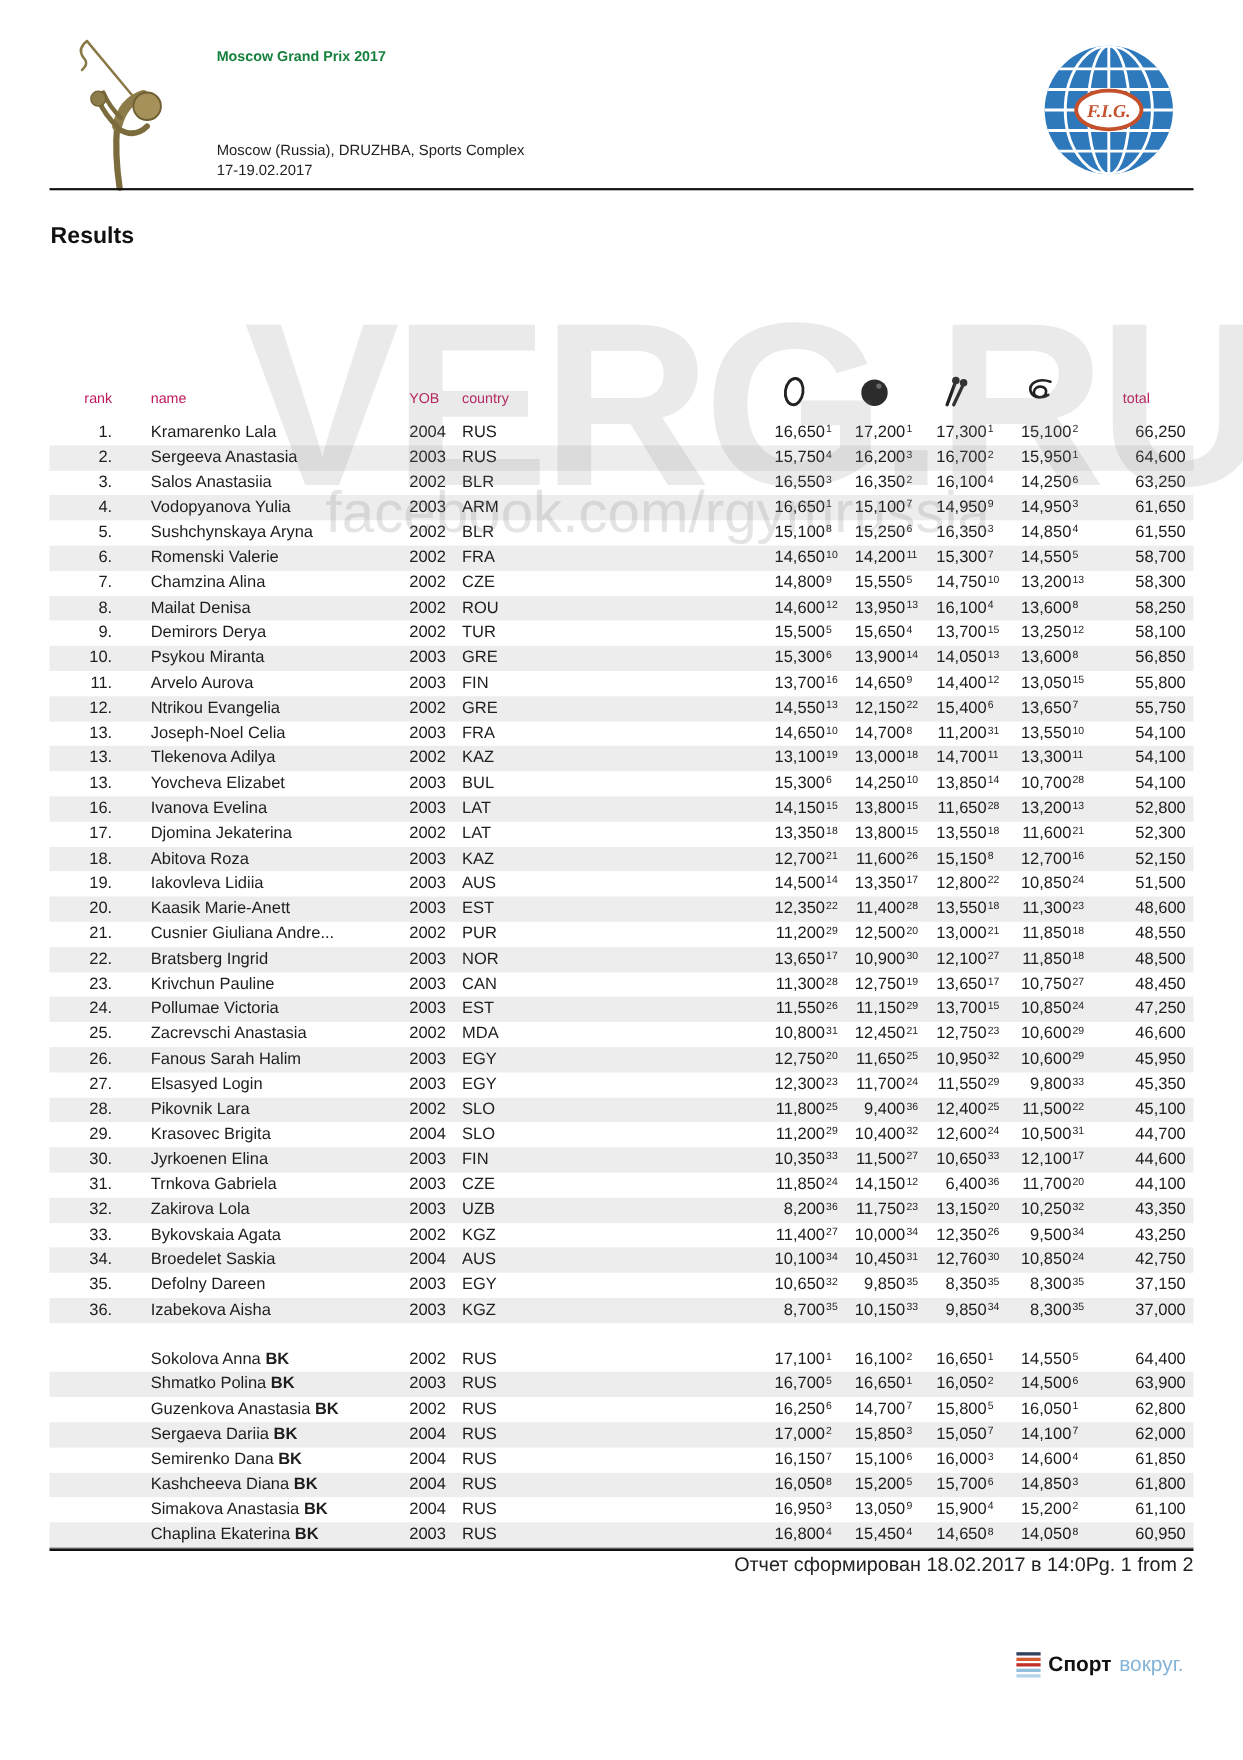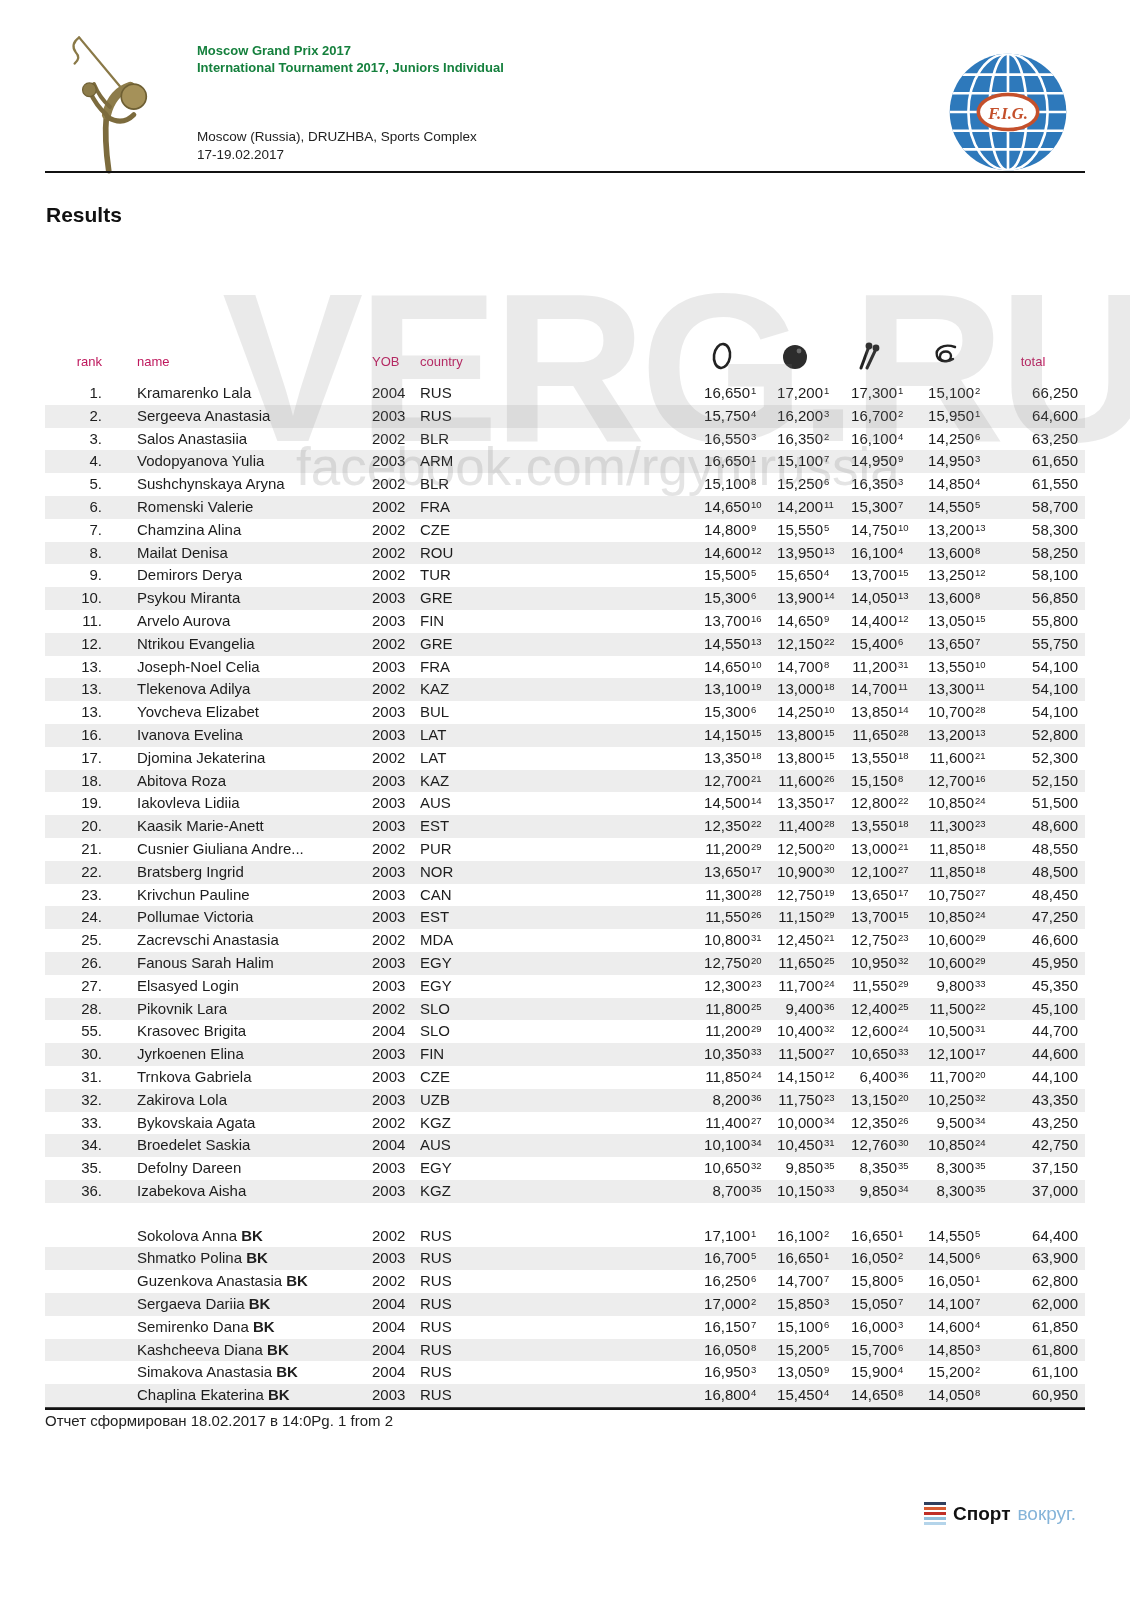--- a/index.html
+++ b/index.html
@@ -6,21 +6,21 @@
   body{
     width:1130px;height:1600px;position:relative;overflow:hidden;
     background:#ffffff;color:#1d1d1d;
     font-family:"Liberation Sans","DejaVu Sans",sans-serif;
   }
   
   .gymnast-logo{position:absolute;left:52px;top:26px;width:118px;height:148px;}
   .title-block{position:absolute;left:197px;top:42px;line-height:1.32;}
   .title-line{font-size:13px;font-weight:bold;color:#15803d;}
   .venue-block{position:absolute;left:197px;top:128px;line-height:1.35;font-size:13.5px;color:#222;}
-  .fig-logo{position:absolute;left:942px;top:46px;width:132px;height:132px;}
+  .fig-logo{position:absolute;left:942px;top:34px;width:132px;height:132px;}
   .header-rule{position:absolute;left:45px;top:171px;width:1040px;height:2px;background:#111;}
   .results-title{position:absolute;left:46px;top:203px;font-size:21px;font-weight:bold;color:#111;}
   
   .wm1{position:absolute;left:222px;top:262px;font-size:212px;font-weight:bold;line-height:1;
        color:rgba(130,130,130,0.17);letter-spacing:-6px;white-space:nowrap;z-index:6;pointer-events:none;}
   .wm2{position:absolute;left:276px;top:440px;font-size:53px;line-height:1;
        color:rgba(130,130,130,0.22);white-space:nowrap;z-index:6;pointer-events:none;margin-left:20px;}
   
   .tablewrap{position:absolute;left:45px;top:318px;width:1040px;z-index:2;}
   .grid{display:grid;grid-template-columns:60px 235px 50px 80px 1fr 73px 73px 74px 77px 97px;align-items:center;}
@@ -40,22 +40,22 @@
   .c-rank{text-align:right;padding-right:3px;}
   .c-name{padding-left:32px;white-space:nowrap;overflow:hidden;}
   .c-name b{font-weight:bold;}
   .c-yob{padding-left:32px;}
   .c-country{padding-left:30px;}
   .c-score{display:flex;height:22.8px;}
   .c-score .v{flex:1;text-align:right;}
   .c-score .r{flex:0 0 13px;font-size:9.5px;line-height:1;padding-top:4px;text-align:left;padding-left:1px;}
   .c-total{text-align:right;padding-right:7px;}
   
-  .footer{position:absolute;left:45px;top:1412px;width:1040px;display:flex;justify-content:flex-start;
-          font-size:15px;color:#222;}
+  .footer{position:absolute;left:45px;top:1412px;width:1040px;display:flex;justify-content:flex-end;
+          font-size:18px;color:#222;}
   .brand{position:absolute;top:1502px;right:54px;display:flex;align-items:center;gap:7px;font-size:19px;}
   .brand .stripes{display:flex;flex-direction:column;gap:2px;width:22px;}
   .brand .stripes i{display:block;height:3px;}
   .brand .sport{font-weight:bold;color:#111;}
   .brand .around{color:#85b4d9;}
   svg{display:block;}
 </style>
 </head>
 <body>
 
@@ -70,21 +70,20 @@
       <path d="M49,71 Q40,63 35,51" stroke-width="3.5"></path>
       <path d="M47,80 Q60,88 70,78" stroke-width="4.5"></path>
     </g>
     <circle cx="70" cy="62" r="11" fill="#a59159" stroke="#6e5f33" stroke-width="1.5"></circle>
     <circle cx="31" cy="56" r="6" fill="#8d7c4a" stroke="#6e5f33" stroke-width="1"></circle>
   </svg>
 </div>
 
 <div class="title-block">
   <div class="title-line">Moscow Grand Prix 2017</div>
-  <div class="title-line">International Tournament 2017, Juniors Individual</div>
 </div>
 <div class="venue-block">
   <div>Moscow (Russia), DRUZHBA, Sports Complex</div>
   <div>17-19.02.2017</div>
 </div>
 
 <div class="fig-logo">
   <svg viewBox="0 0 120 120" width="132" height="132">
     <defs>
         <clipPath id="gc">
@@ -813,21 +812,21 @@
           <span class="v">12,400</span>
           <span class="r">25</span>
         </span>
     <span class="c-score">
           <span class="v">11,500</span>
           <span class="r">22</span>
         </span>
     <span class="c-total">45,100</span>
   </div>
       <div class="grid row">
-    <span class="c-rank">55.</span>
+    <span class="c-rank">29.</span>
     <span class="c-name"><span>Krasovec Brigita</span> <b></b></span>
     <span class="c-yob">2004</span>
     <span class="c-country">SLO</span>
     <span></span>
     <span class="c-score">
           <span class="v">11,200</span>
           <span class="r">29</span>
         </span>
     <span class="c-score">
           <span class="v">10,400</span>

